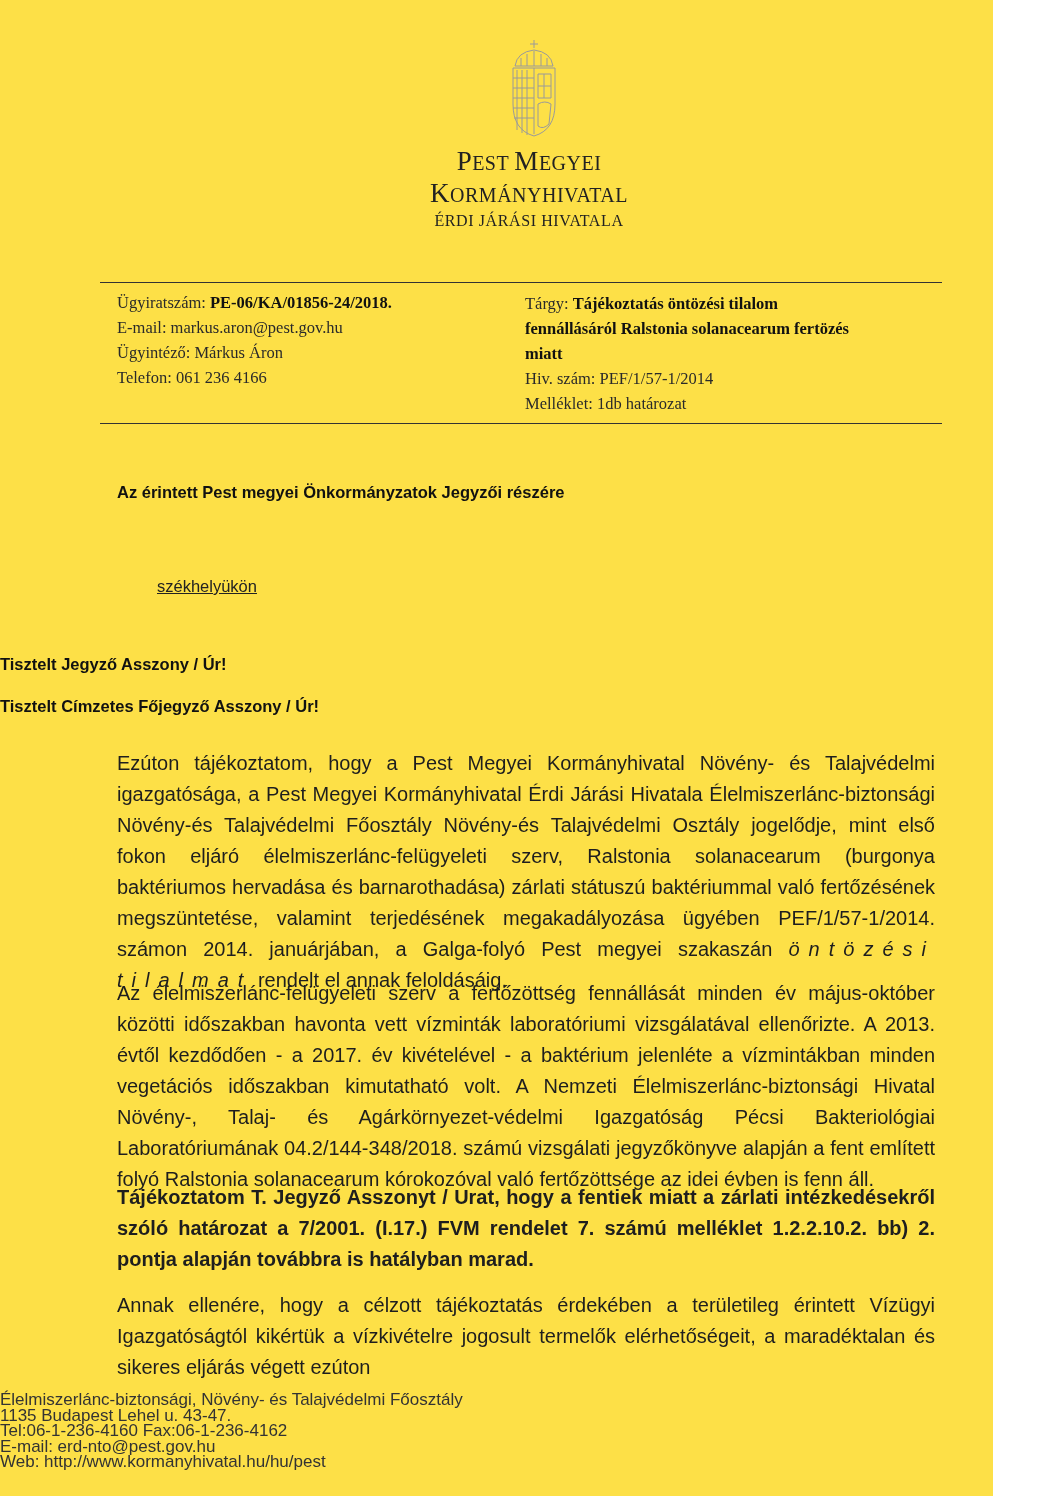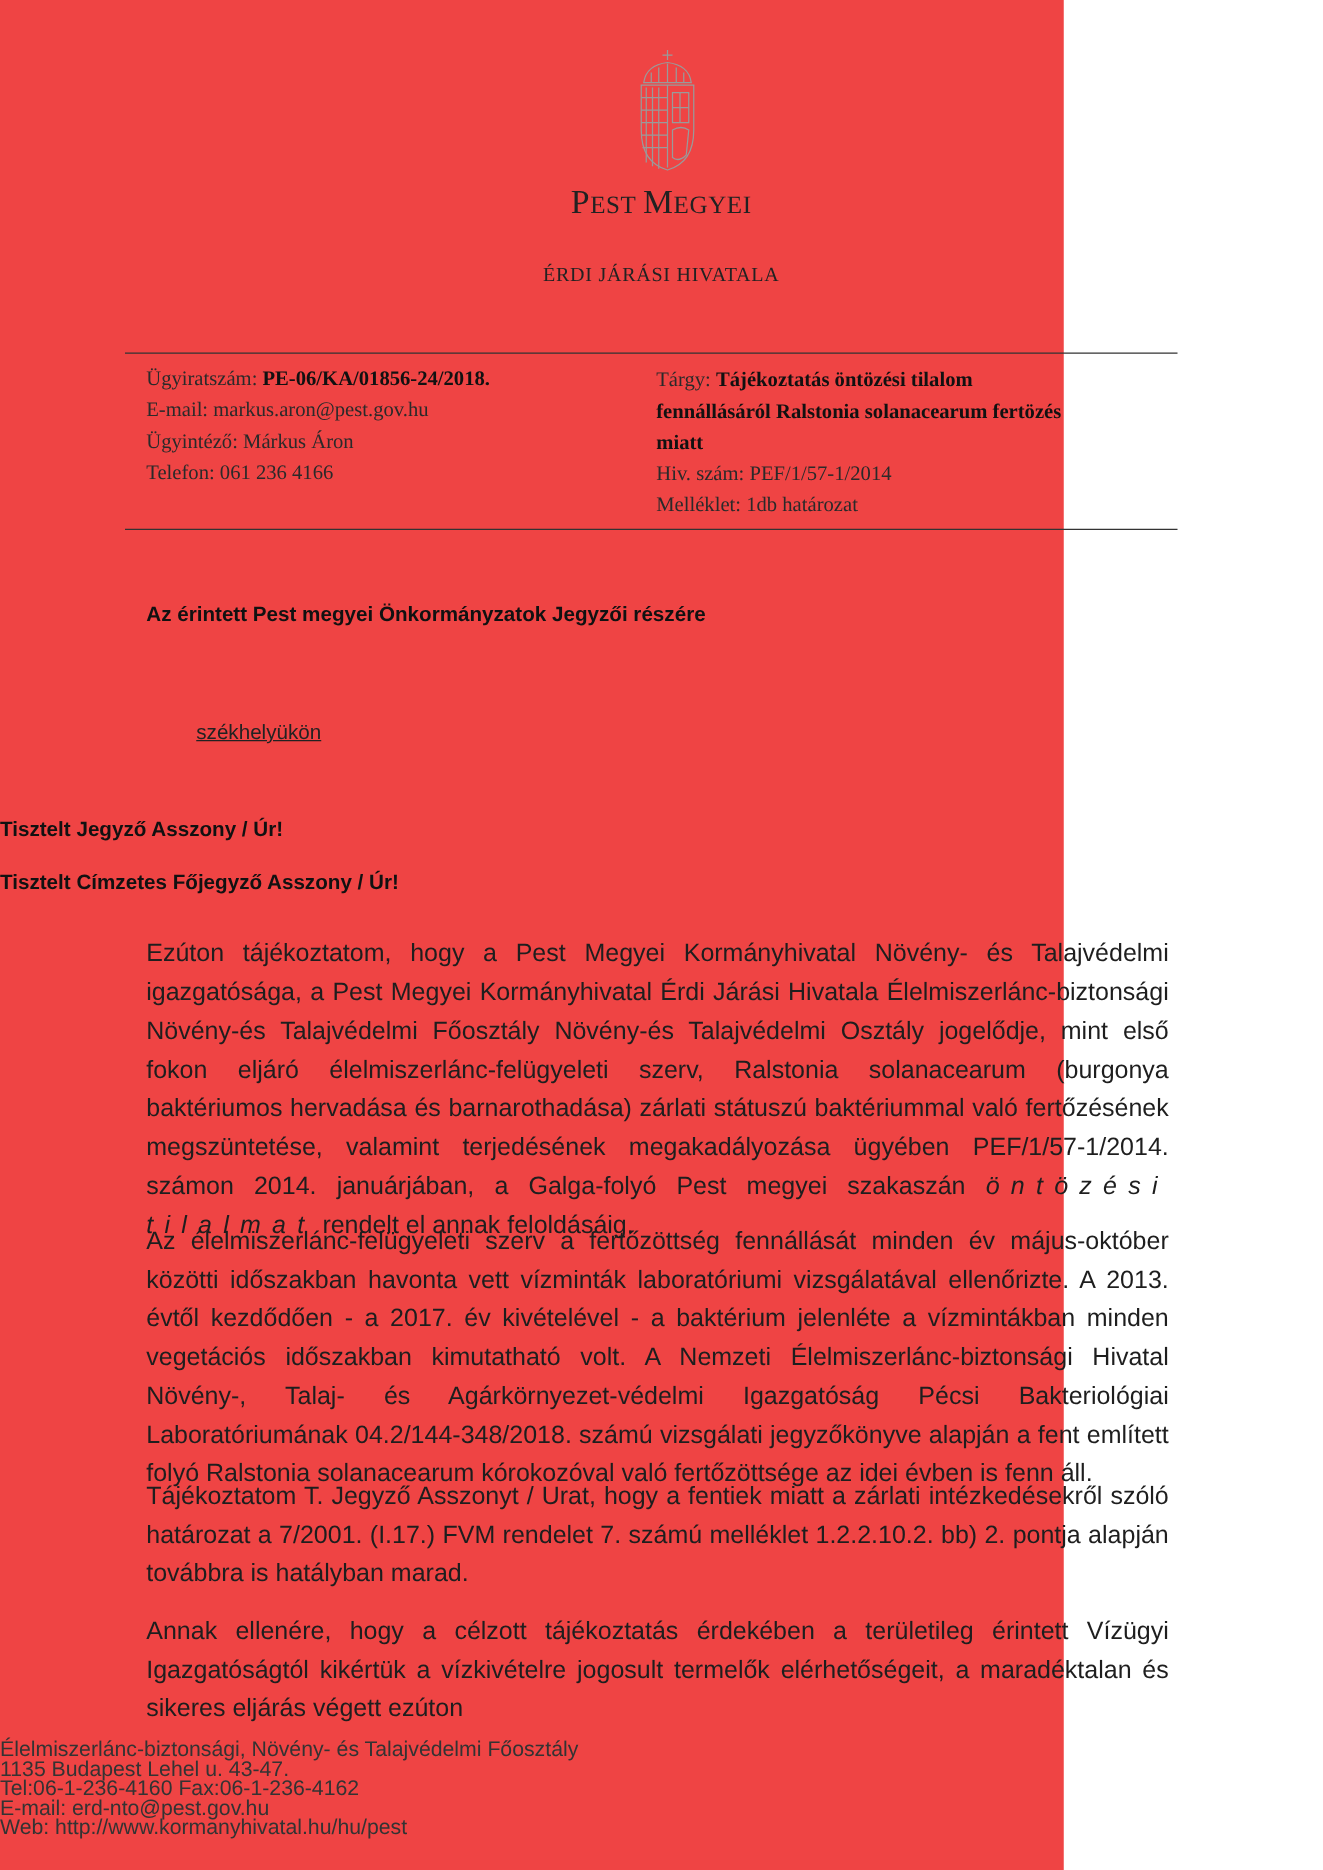--- a/index.html
+++ b/index.html
@@ -1,17 +1,17 @@
 <!DOCTYPE html>
 <html><head>
 <meta charset="utf-8">
 <style>
   html, body { margin: 0; padding: 0; background: #ffffff; }
   body { width: 1058px; height: 1496px; position: relative; overflow: hidden; color: #1a1a1a; }
-  .page { position: absolute; left: 0; top: 0; width: 851px; height: 1496px; background: #ef4444; }
+  .page { position: absolute; left: 0; top: 0; width: 993px; height: 1496px; background: #fde047; }
 
   
   .crest { position: absolute; left: 505px; top: 38px; width: 58px; height: 100px; }
 
   .org { position: absolute; left: 0; width: 1058px; text-align: center; font-family: "Liberation Serif", "DejaVu Serif", serif; color: #222; letter-spacing: 0.5px; }
   .org-1 { top: 146px; font-size: 27px; }
   .org-1 .big, .org-2 .big { font-size: 27px; }
   .org-1 .sc, .org-2 .sc { font-size: 20px; }
   .org-2 { top: 178px; }
   .org-3 { top: 212px; font-size: 16px; letter-spacing: 0.6px; }
@@ -29,21 +29,21 @@
   .addressee { position: absolute; left: 117px; top: 483px; font-family: "Liberation Sans", "DejaVu Sans", sans-serif; font-weight: bold; font-size: 16.5px; color: #111; }
   .seat { position: absolute; left: 117px; top: 577px; font-family: "Liberation Sans", "DejaVu Sans", sans-serif; font-size: 16.5px; text-decoration: underline; color: #222; margin-left: 40px; }
 
   .salutation { position: absolute; left: 0; width: 1058px; text-align: left; font-family: "Liberation Sans", "DejaVu Sans", sans-serif; font-weight: bold; font-size: 16.5px; color: #111; }
   .sal-1 { top: 655px; }
   .sal-2 { top: 697px; }
 
   .body-text { position: absolute; left: 117px; width: 818px; font-family: "Liberation Sans", "DejaVu Sans", sans-serif; font-size: 20px; line-height: 31px; text-align: justify; color: #1e1e1e; }
   .para-1 { top: 748px; }
   .para-2 { top: 978px; }
-  .para-3 { top: 1182px; }
+  .para-3 { top: 1182px; font-weight: bold; }
   .para-4 { top: 1290px; }
   .spaced { font-style: italic; letter-spacing: 9px; }
 
   .footer { position: absolute; left: 0; width: 1058px; top: 1392px; text-align: left; font-family: "Liberation Sans", "DejaVu Sans", sans-serif; font-size: 17px; line-height: 15.5px; color: #333; }
 </style>
 </head>
 <body>
 
 <div class="page">
 
@@ -56,20 +56,21 @@
       <path d="M29 30 L29 96"></path>
       <path d="M8 40 L29 40 M8 50 L29 50 M8 60 L29 60 M8 70 L29 70 M9 80 L29 80"></path>
       <path d="M12 32 L12 92 M17 32 L17 95 M22 32 L22 97"></path>
       <path d="M33 36 L46 36 L46 60 L33 60 Z"></path>
       <path d="M39 36 L39 60 M33 48 L46 48"></path>
       <path d="M33 66 Q40 62 46 66 L44 86 Q38 92 33 88 Z"></path>
     </g>
   </svg>
 
   <div class="org org-1"><span class="big">P</span><span class="sc">EST </span><span class="big">M</span><span class="sc">EGYEI</span></div>
+  <div class="org org-2"><span class="big">K</span><span class="sc">ORMÁNYHIVATAL</span></div>
   <div class="org org-3">ÉRDI JÁRÁSI HIVATALA</div>
 
   <div class="rule rule-top"></div>
 
   <div class="meta meta-left">
     <div class="line"><span>Ügyiratszám: </span><b>PE-06/KA/01856-24/2018.</b></div>
     <div class="line"><span>E-mail: </span><span>markus.aron@pest.gov.hu</span></div>
     <div class="line"><span>Ügyintéző: </span><span>Márkus Áron</span></div>
     <div class="line"><span>Telefon: </span><span>061 236 4166</span></div>
   </div>

